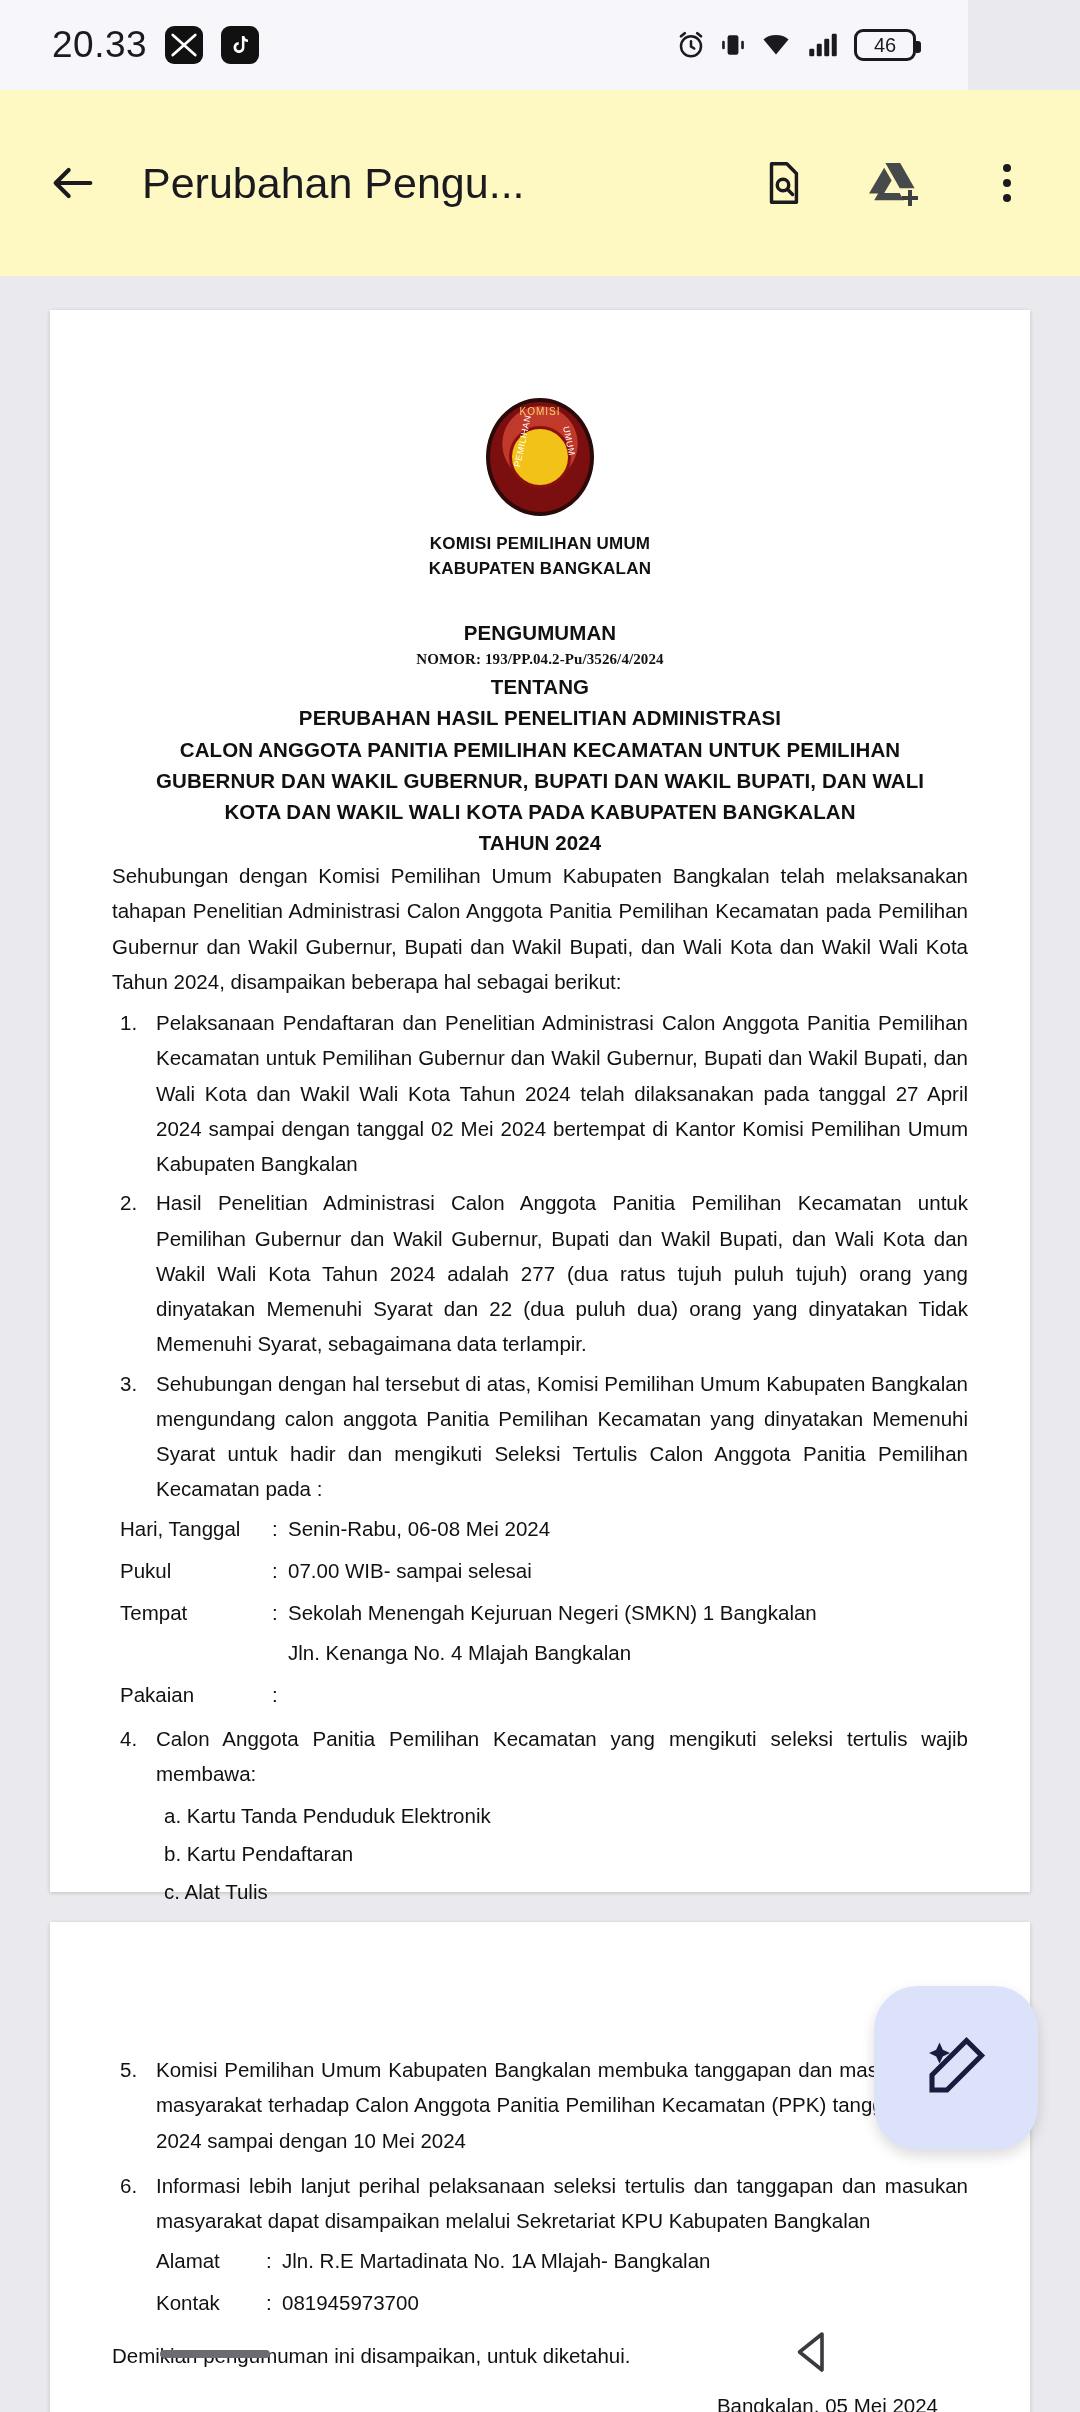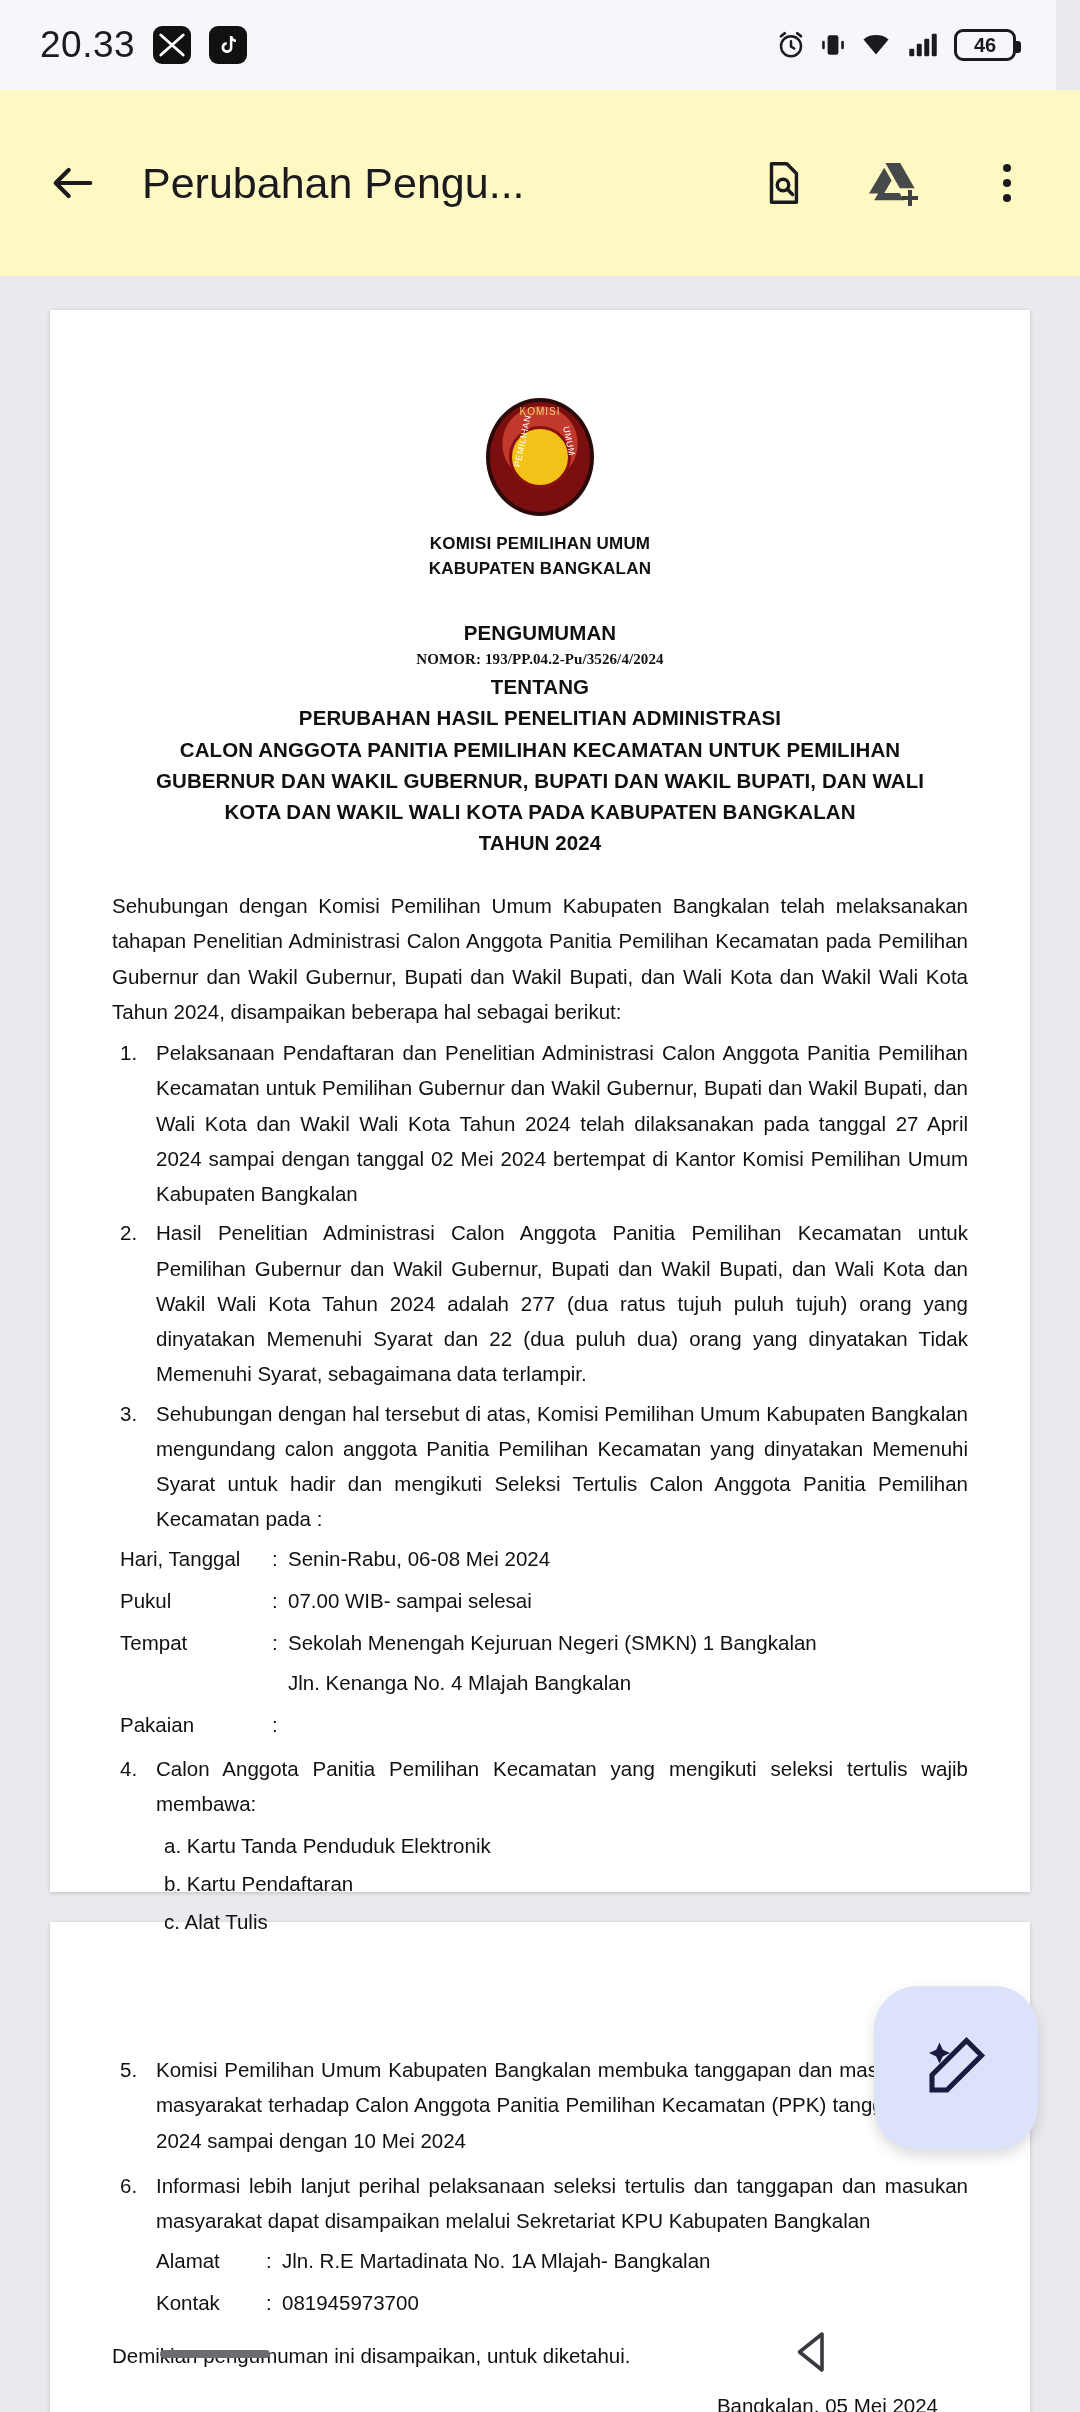--- a/index.html
+++ b/index.html
@@ -6,40 +6,40 @@
   html, body {
     width: 1080px; height: 2412px;
     background: #e8e8ec;
     font-family: "Liberation Sans", sans-serif;
     overflow: hidden;
   }
   .phone { position: relative; width: 1080px; height: 2412px; background: #e9e9ee; }
 
   
   .statusbar {
-    position: absolute; top: 0; left: 0; width: 1056px; height: 90px;
+    position: absolute; top: 0; left: 0; width: 968px; height: 90px;
     background: #f7f6fb;
     display: flex; align-items: center; justify-content: space-between;
-    padding: 0 40px;
+    padding: 0 52px;
   }
   .status-left { display: flex; align-items: center; gap: 18px; }
   .clock { font-size: 37px; color: #1b1b1f; letter-spacing: 0.5px; }
   .app-chip {
     width: 38px; height: 38px; border-radius: 9px;
     display: flex; align-items: center; justify-content: center;
     font-size: 22px; color: #fff;
   }
   .chip-x { background: #111; }
   .chip-tt { background: #111; }
   .status-right { display: flex; align-items: center; gap: 14px; }
   .si { color: #1b1b1f; display: flex; align-items: center; }
   .battery {
     width: 62px; height: 32px; border: 3px solid #1b1b1f; border-radius: 9px;
     display: flex; align-items: center; justify-content: center;
-    font-size: 20px; color: #1b1b1f; position: relative; font-weight: bold;
+    font-size: 20px; color: #1b1b1f; position: relative;
   }
   .battery:after {
     content: ""; position: absolute; right: -8px; top: 9px;
     width: 5px; height: 12px; background: #1b1b1f; border-radius: 0 3px 3px 0;
   }
 
   
   .appbar {
     position: absolute; top: 90px; left: 0; width: 1080px; height: 186px;
     background: #fef9c3;
@@ -88,21 +88,21 @@
     text-align: center; font-size: 17px; color: #111; line-height: 1.45;
     margin-top: 16px; font-weight: 700; letter-spacing: 0.2px;
   }
   .headblock {
     text-align: center; font-size: 20.5px; color: #111; line-height: 1.52;
     margin-top: 36px; font-weight: 700; letter-spacing: 0.1px;
   }
   .headblock .nomor { font-family: Liberation Serif, serif; font-size: 15px; }
 
   .body-text {
-    margin-top: 30px; font-size: 20.5px; color: #111; line-height: 1.72;
+    font-size: 20.5px; color: #111; line-height: 1.72;
     text-align: justify; text-justify: inter-word;
   }
   ol.numlist { list-style: none; margin-top: 6px; }
   ol.numlist > li {
     position: relative; padding-left: 44px; margin-top: 4px;
     font-size: 20.5px; color: #111; line-height: 1.72;
     text-align: justify; text-justify: inter-word;
   }
   ol.numlist > li .num { position: absolute; left: 8px; top: 0; }
 

